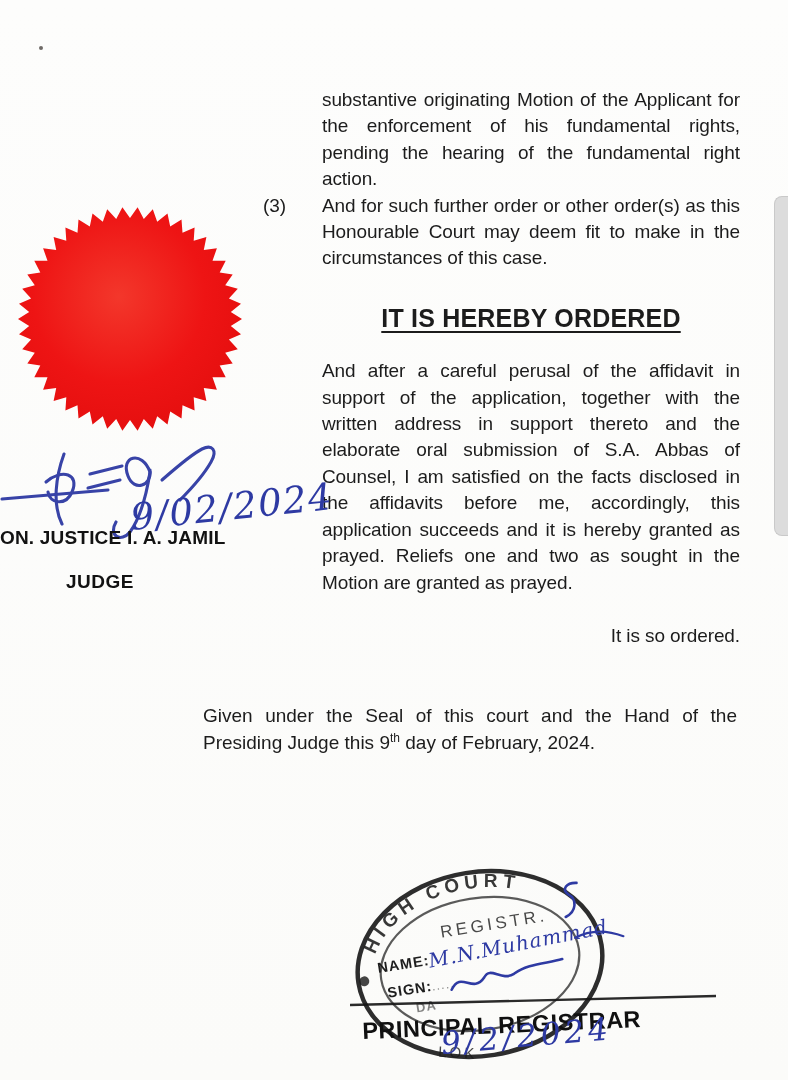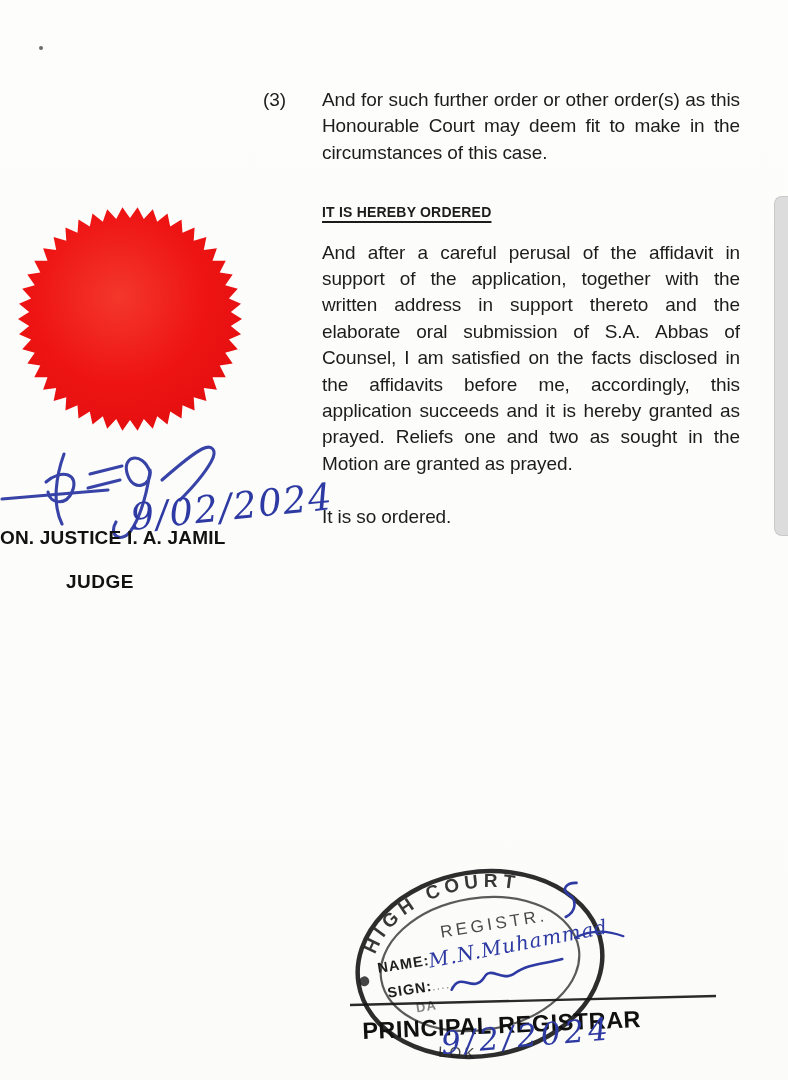--- a/index.html
+++ b/index.html
@@ -19,29 +19,29 @@
     letter-spacing:-0.1px;
     color:#1c1c1c;
   }
   .block{position:relative;margin:0 0 0 0;}
   .item3{position:relative;margin-top:0;}
   .item-marker{
     position:absolute;left:-59px;top:0;
     font-size:19px;
   }
   .order-heading{
-    margin-top:33px;margin-bottom:14px;
-    font-weight:bold;font-size:14px;
+    margin-top:33px;margin-bottom:27px;
+    font-weight:bold;font-size:25px;
     text-decoration:underline;
     text-decoration-thickness:2px;
     text-underline-offset:4px;
-    text-align:left;
+    text-align:center;
     letter-spacing:0.2px;
   }
-  .so-ordered{margin-top:27px;text-align:left;}
+  .so-ordered{margin-top:27px;text-align:right;}
   .attestation{
     position:absolute;left:203px;top:702px;width:534px;
     font-size:19px;line-height:27px;
     text-align:justify;color:#1c1c1c;
   }
   .attestation sup{font-size:12px;line-height:0;}
   .judge-name{
     position:absolute;left:-14px;top:527px;
     font-size:19px;font-weight:bold;color:#121212;
     letter-spacing:0.2px;white-space:nowrap;
@@ -80,33 +80,37 @@
       <radialGradient id="sealGrad" cx="45%" cy="40%" r="70%">
         <stop offset="0%" stop-color="#f3372b"></stop>
         <stop offset="55%" stop-color="#ee1414"></stop>
         <stop offset="100%" stop-color="#e20d0d"></stop>
       </radialGradient>
     </defs>
     <polygon id="seal-poly" fill="url(#sealGrad)" points="225.0,113.0 213.8,119.9 224.0,128.3 211.9,133.5 220.8,143.2 208.2,146.8 215.7,157.6 202.7,159.5 208.7,171.2 195.5,171.2 199.9,183.7 186.8,181.9 189.4,194.9 176.7,191.3 177.6,204.5 165.5,199.3 164.5,212.4 153.2,205.6 150.5,218.5 140.2,210.3 135.8,222.7 126.8,213.1 120.6,224.7 113.0,214.0 105.4,224.7 99.2,213.1 90.2,222.7 85.8,210.3 75.5,218.5 72.8,205.6 61.5,212.4 60.5,199.3 48.4,204.5 49.3,191.3 36.6,194.9 39.2,181.9 26.1,183.7 30.5,171.2 17.3,171.2 23.3,159.5 10.3,157.6 17.8,146.8 5.2,143.2 14.1,133.5 2.0,128.3 12.2,119.9 1.0,113.0 12.2,106.1 2.0,97.7 14.1,92.5 5.2,82.8 17.8,79.2 10.3,68.4 23.3,66.5 17.3,54.8 30.5,54.8 26.1,42.3 39.2,44.1 36.6,31.1 49.3,34.7 48.4,21.5 60.5,26.7 61.5,13.6 72.8,20.4 75.5,7.5 85.8,15.7 90.2,3.3 99.2,12.9 105.4,1.3 113.0,12.0 120.6,1.3 126.8,12.9 135.8,3.3 140.2,15.7 150.5,7.5 153.2,20.4 164.5,13.6 165.5,26.7 177.6,21.5 176.7,34.7 189.4,31.1 186.8,44.1 199.9,42.3 195.5,54.8 208.7,54.8 202.7,66.5 215.7,68.4 208.2,79.2 220.8,82.8 211.9,92.5 224.0,97.7 213.8,106.1"></polygon>
   </svg>
 
   <div class="bodycol">
+    <div class="block">substantive originating Motion of the Applicant for the enforcement of his fundamental rights, pending the hearing of the fundamental right action.</div>
 
     <div class="block item3">
       <span class="item-marker">(3)</span>
       <span>And for such further order or other order(s) as this Honourable Court may deem fit to make in the circumstances of this case.</span>
     </div>
 
     <div class="order-heading">IT IS HEREBY ORDERED</div>
 
     <div class="block">And after a careful perusal of the affidavit in support of the application, together with the written address in support thereto and the elaborate oral submission of S.A. Abbas of Counsel, I am satisfied on the facts disclosed in the affidavits before me, accordingly, this application succeeds and it is hereby granted as prayed. Reliefs one and two as sought in the Motion are granted as prayed.</div>
 
     <div class="so-ordered">It is so ordered.</div>
   </div>
 
+  <div class="attestation">
+    <span>Given under the Seal of this court and the Hand of the Presiding Judge this 9</span><sup>th</sup><span> day of February, 2024.</span>
+  </div>
 
   <svg class="signature-svg" viewBox="0 0 330 118">
     <g fill="none" stroke="#2e3aa3" stroke-width="3.1" stroke-linecap="round" opacity="0.95">
       <path d="M 2,57 C 36,54 72,51 108,48"></path>
       <path d="M 64,12 C 56,34 52,62 62,82"></path>
       <path d="M 46,40 C 62,26 80,32 72,50 C 66,64 50,62 48,50"></path>
       <path d="M 90,32 L 122,24 M 88,46 L 120,38"></path>
       <path d="M 150,30 C 142,8 120,14 128,34 C 134,50 152,44 150,28"></path>
       <path d="M 150,30 C 146,56 140,76 130,90 C 121,101 108,94 116,80"></path>
       <path d="M 162,38 C 178,24 192,12 202,7 C 212,2 218,8 211,20 C 202,36 190,48 180,58"></path>

